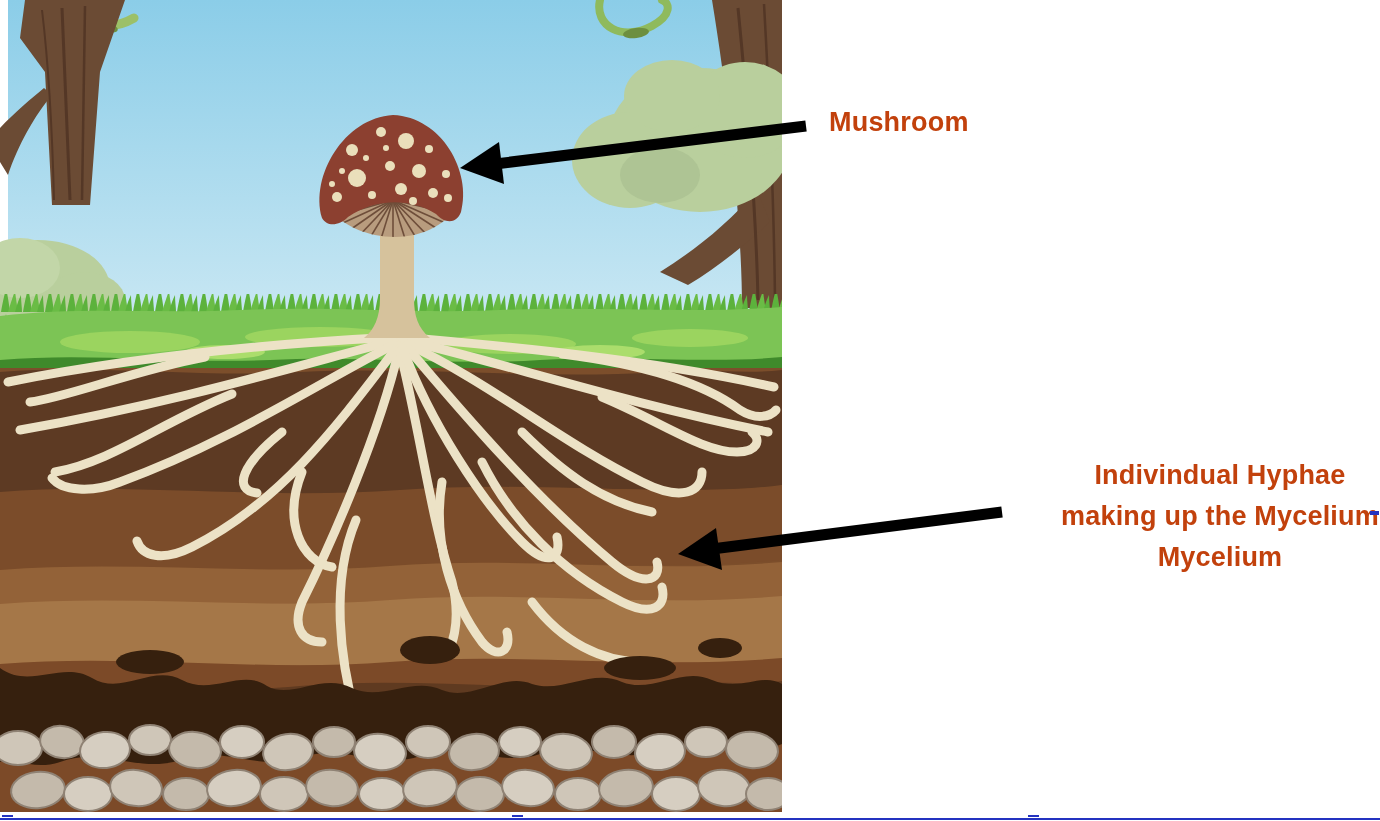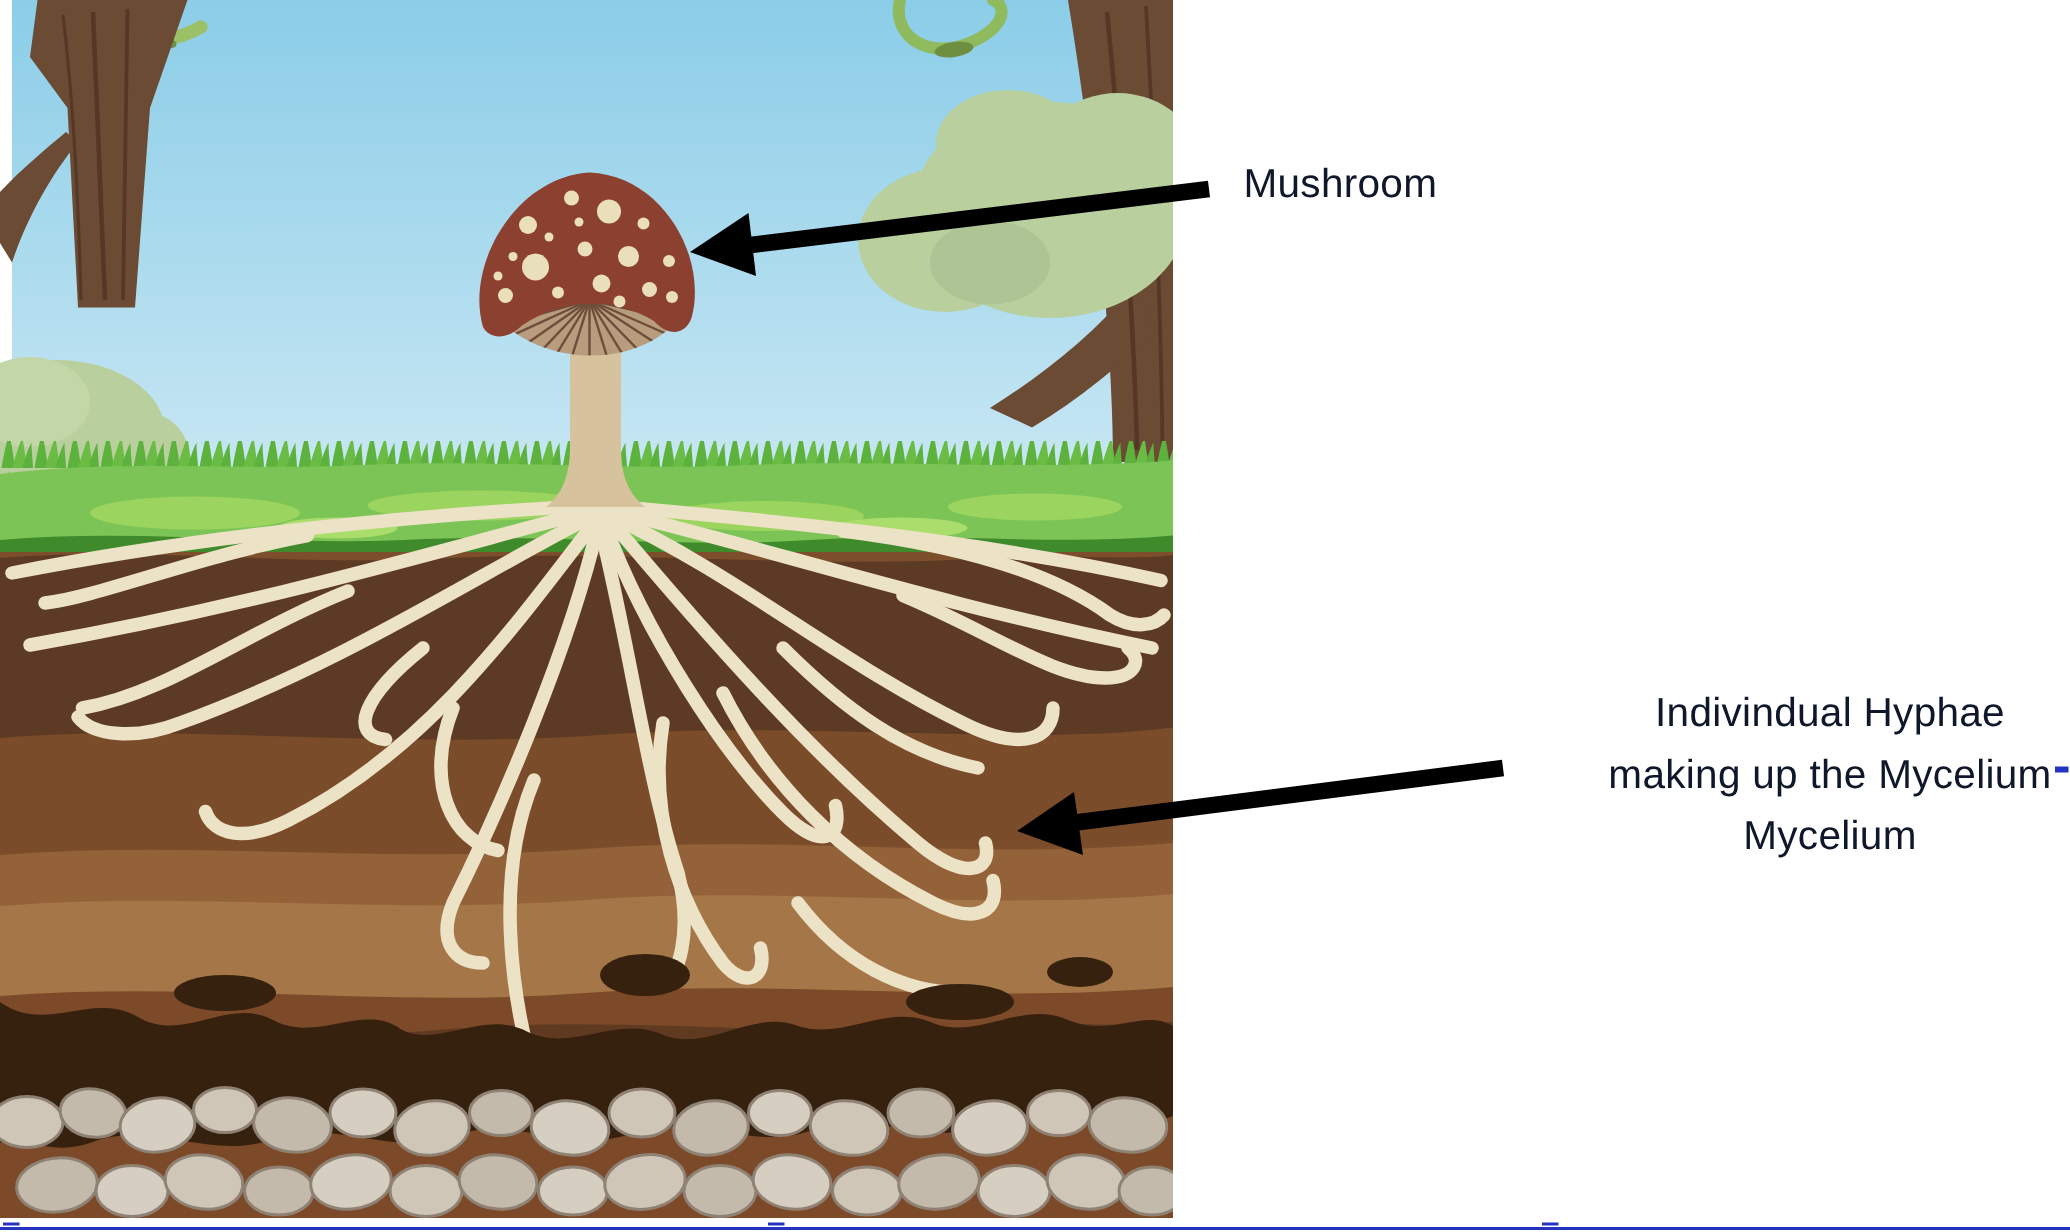--- a/index.html
+++ b/index.html
@@ -5,21 +5,21 @@
   * { margin: 0; padding: 0; box-sizing: border-box; }
   html, body { width: 1380px; height: 821px; background: #ffffff; overflow: hidden; }
   body { font-family: "Liberation Sans", sans-serif; position: relative; }
 
   .stage { position: absolute; inset: 0; width: 1380px; height: 821px; background: #ffffff; }
 
   .illustration { position: absolute; left: 0; top: 0; width: 782px; height: 812px; display: block; }
 
   .arrows-overlay { position: absolute; left: 0; top: 0; width: 1380px; height: 821px; pointer-events: none; }
 
-  .label { position: absolute; color: #0f172a; font-size: 27px; line-height: 41px; letter-spacing: 0.2px; }
+  .label { position: absolute; color: #c2410c; font-size: 27px; line-height: 41px; letter-spacing: 0.2px; font-weight: bold; }
   .mushroom-label { left: 829px; top: 102px; white-space: nowrap; }
   .hyphae-label { left: 1024px; top: 455px; width: 392px; text-align: center; }
   .hyphae-label span { display: block; }
 
   .cursor-dash { position: absolute; background: #2433c0; }
   .text-cursor { left: 1370px; top: 511px; width: 9px; height: 4px; }
 
   .bottom-line { position: absolute; left: 0; top: 818px; width: 1380px; height: 2px; background: #2433c0; }
   .underscore-1 { left: 2px; top: 815px; width: 11px; height: 2px; }
   .underscore-2 { left: 512px; top: 815px; width: 11px; height: 2px; }

